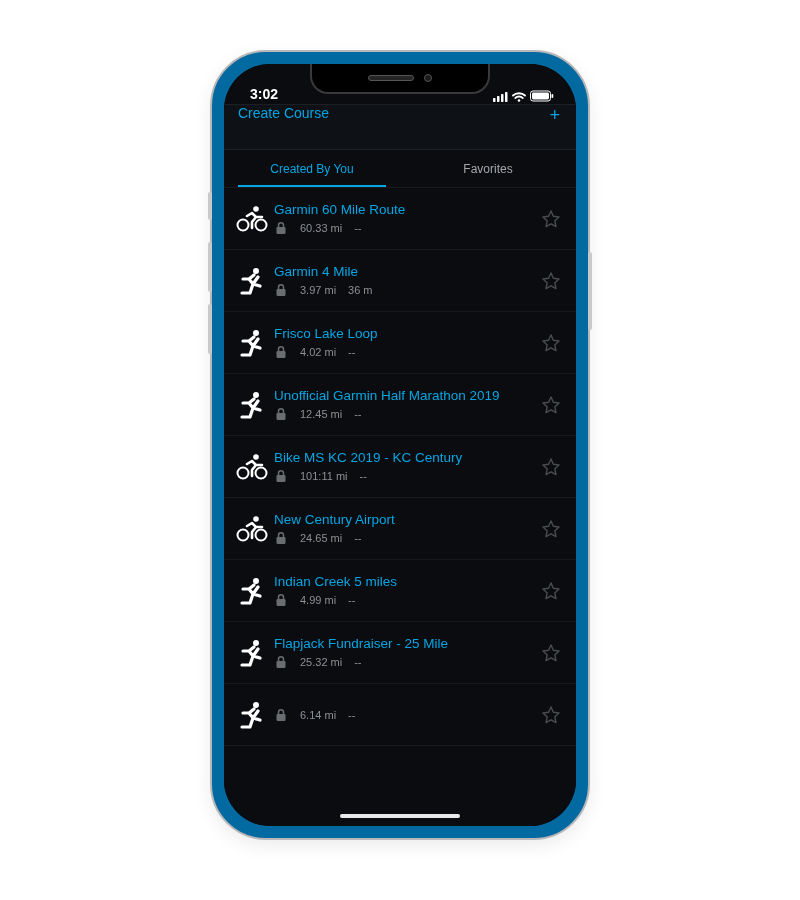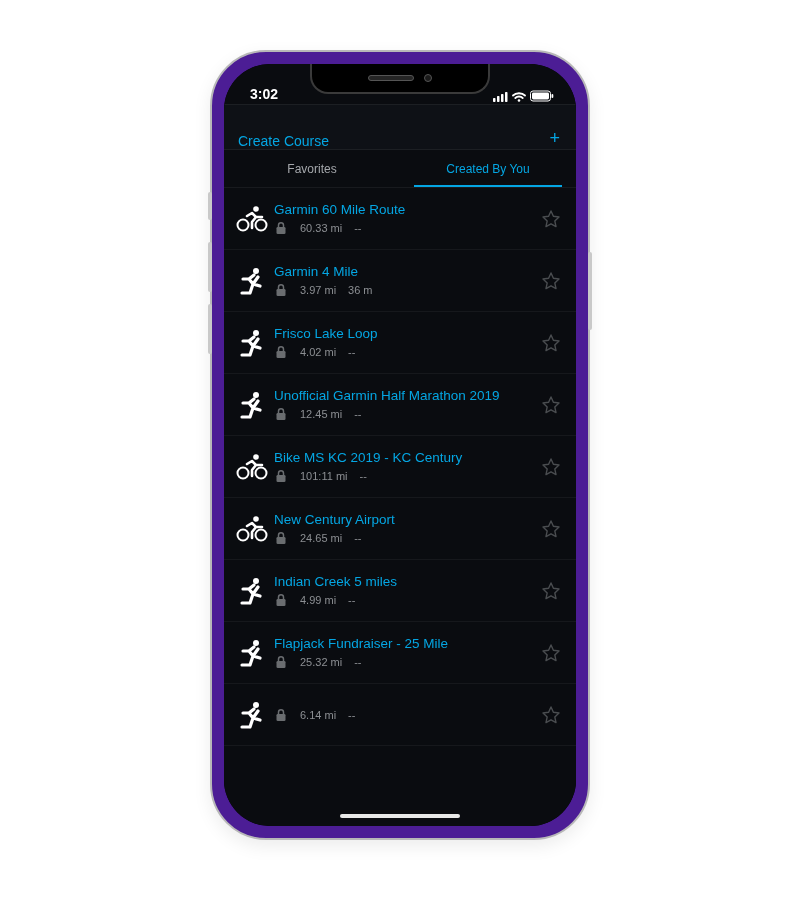--- a/index.html
+++ b/index.html
@@ -16,21 +16,21 @@
     position: relative;
   }
   .phone {
     position: absolute;
     left: 210px;
     top: 50px;
     width: 380px;
     height: 790px;
     border: 2px solid #b8b8b8;
     border-radius: 56px;
-    background: #4c1d95;
+    background: #0369a1;
     box-shadow: 0 6px 18px rgba(0,0,0,0.08);
   }
   
   .sidebtn {
     position: absolute;
     background: #c9c9c9;
     border-radius: 3px;
   }
   .sidebtn.left1 { left: -4px; top: 140px; width: 4px; height: 28px; }
   .sidebtn.left2 { left: -4px; top: 190px; width: 4px; height: 50px; }
@@ -129,21 +129,21 @@
     transform: translateY(-50%);
     display: flex;
     gap: 14px;
     color: #04a6e3;
   }
   .nav-actions svg, .nav-back svg { display:block; }
 
   .create-row {
     height: 46px;
     display: flex;
-    align-items: flex-end;
+    align-items: flex-start;
     justify-content: space-between;
     padding: 0 16px 0 14px;
     color: #04a6e3;
     font-size: 14px;
     border-top: 1px solid rgba(255,255,255,0.06);
     border-bottom: 1px solid rgba(255,255,255,0.06);
     background: #0e1116;
   }
   .create-plus { font-size: 18px; font-weight: 300; }
 
@@ -311,25 +311,25 @@
           </div>
         </div>
 
 
         <div class="create-row">
           <span>Create Course</span>
           <span class="create-plus">+</span>
         </div>
 
         <div class="tabs">
+          <div class="tab active">
+            <span>Created By You</span>
+          </div>
           <div class="tab">
             <span>Favorites</span>
-          </div>
-          <div class="tab active">
-            <span>Created By You</span>
           </div>
         </div>
 
         <div class="list" id="course-list">
             <div class="row">
               <div class="icon">
                 <svg width="32" height="30" viewBox="0 0 32 30">
                   <use href="#svg-bike"></use>
                 </svg>
               </div>

